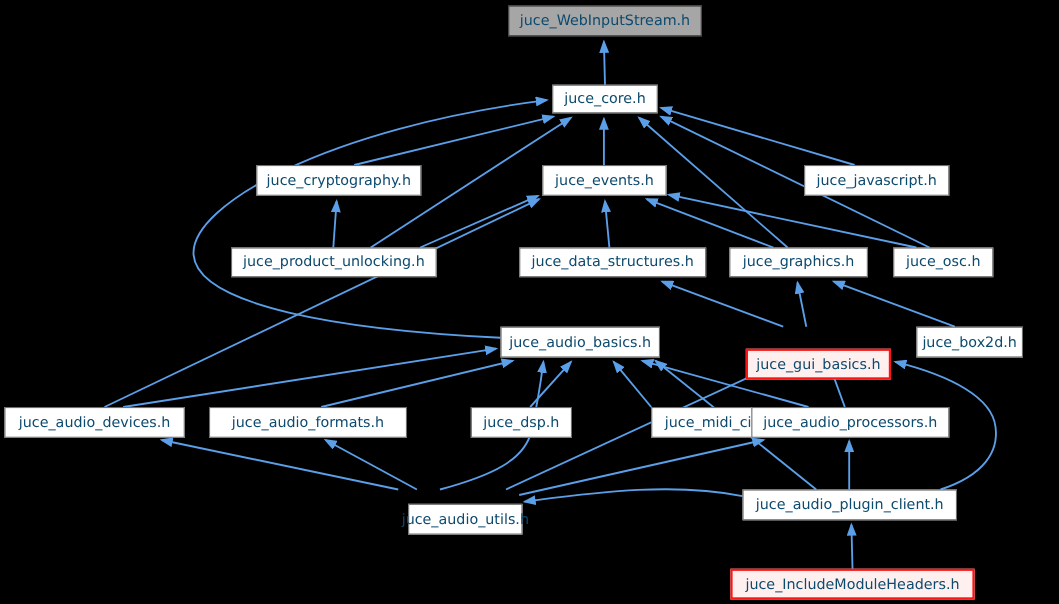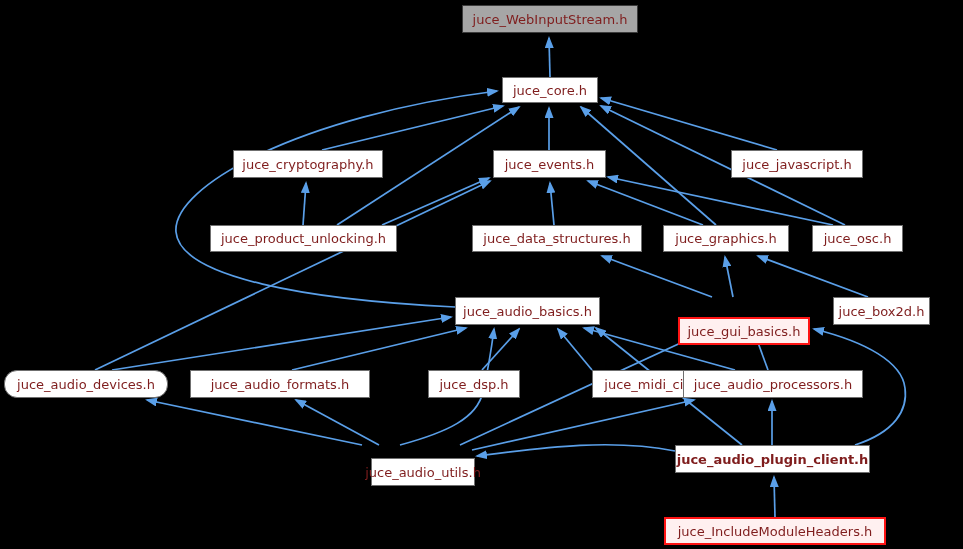--- a/index.html
+++ b/index.html
@@ -25,21 +25,21 @@
     height: 549px;
   }
   .node {
     position: absolute;
     box-sizing: border-box;
     display: flex;
     align-items: center;
     justify-content: center;
     white-space: nowrap;
     font-size: 13px;
-    color: #7f1d1d;
+    color: #0c4a6e;
     background: #ffffff;
     border: 1.4px solid #6f6f6f;
     cursor: pointer;
     z-index: 2;
   }
   .node.current {
     background: #a6a6a6;
     border: 1.6px solid #3c3c3c;
   }
   .node.highlight {
@@ -96,21 +96,21 @@
     <div class="node" style="left: 233px; top: 150px; width: 150px; height: 28px;">juce_cryptography.h</div>
     <div class="node" style="left: 493px; top: 150px; width: 113px; height: 28px;">juce_events.h</div>
     <div class="node" style="left: 731px; top: 150px; width: 132px; height: 28px;">juce_javascript.h</div>
     <div class="node" style="left: 210px; top: 225px; width: 187px; height: 27px;">juce_product_unlocking.h</div>
     <div class="node" style="left: 472px; top: 225px; width: 170px; height: 27px;">juce_data_structures.h</div>
     <div class="node" style="left: 663px; top: 225px; width: 126px; height: 27px;">juce_graphics.h</div>
     <div class="node" style="left: 812px; top: 225px; width: 91px; height: 27px;">juce_osc.h</div>
     <div class="node" style="left: 455px; top: 297px; width: 145px; height: 28px;">juce_audio_basics.h</div>
     <div class="node highlight" style="left: 678px; top: 297px; width: 132px; height: 28px; margin-top: 20px;">juce_gui_basics.h</div>
     <div class="node" style="left: 833px; top: 297px; width: 97px; height: 28px;">juce_box2d.h</div>
-    <div class="node" style="left: 4px; top: 370px; width: 164px; height: 28px; border-radius: 13px;">juce_audio_devices.h</div>
+    <div class="node" style="left: 4px; top: 370px; width: 164px; height: 28px;">juce_audio_devices.h</div>
     <div class="node" style="left: 190px; top: 370px; width: 180px; height: 28px;">juce_audio_formats.h</div>
     <div class="node" style="left: 428px; top: 370px; width: 92px; height: 28px;">juce_dsp.h</div>
     <div class="node" style="left: 544px; top: 370px; width: 116px; height: 28px; margin-left: 48px;">juce_midi_ci.h</div>
     <div class="node" style="left: 683px; top: 370px; width: 180px; height: 28px;">juce_audio_processors.h</div>
     <div class="node" style="left: 350px; top: 458px; width: 104px; height: 28px; margin-left: 21px;">juce_audio_utils.h</div>
-    <div class="node" style="left: 675px; top: 445px; width: 195px; height: 28px; font-weight: bold;">juce_audio_plugin_client.h</div>
+    <div class="node" style="left: 675px; top: 445px; width: 195px; height: 28px;">juce_audio_plugin_client.h</div>
     <div class="node highlight" style="left: 664px; top: 517px; width: 222px; height: 28px;">juce_IncludeModuleHeaders.h</div>
   </div>
 
 </body></html>

